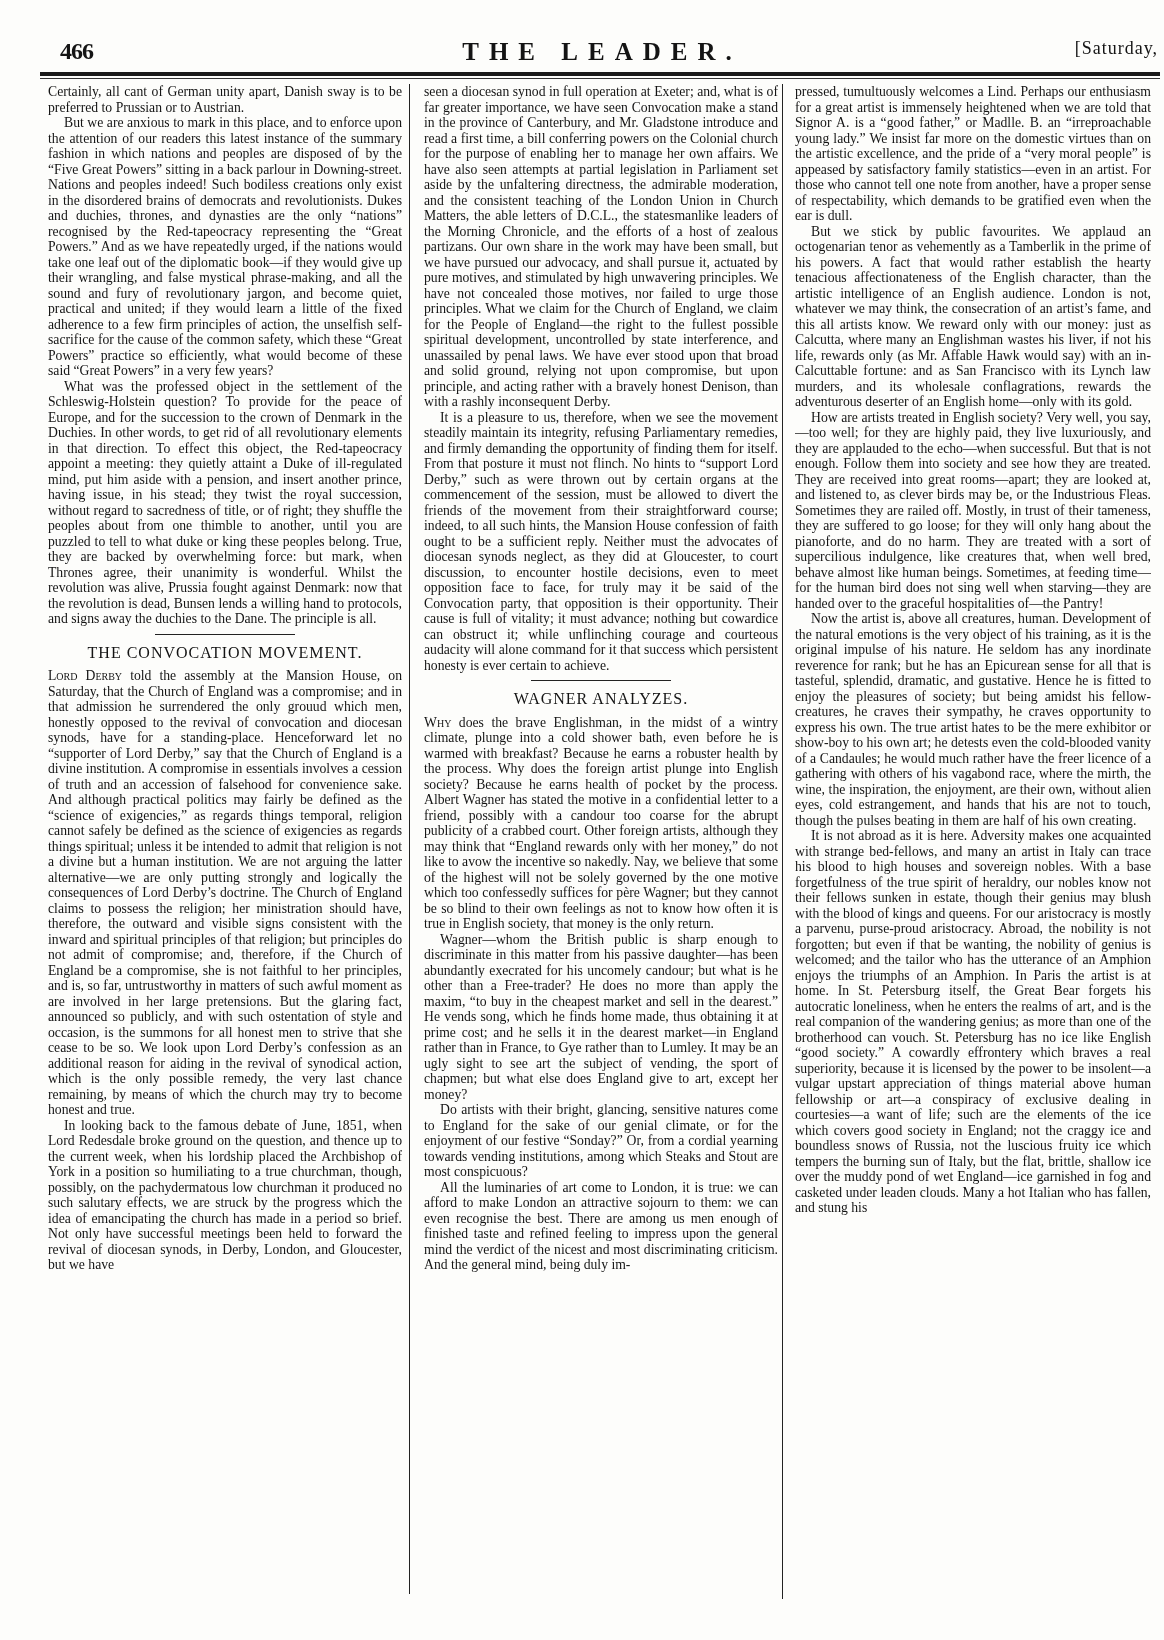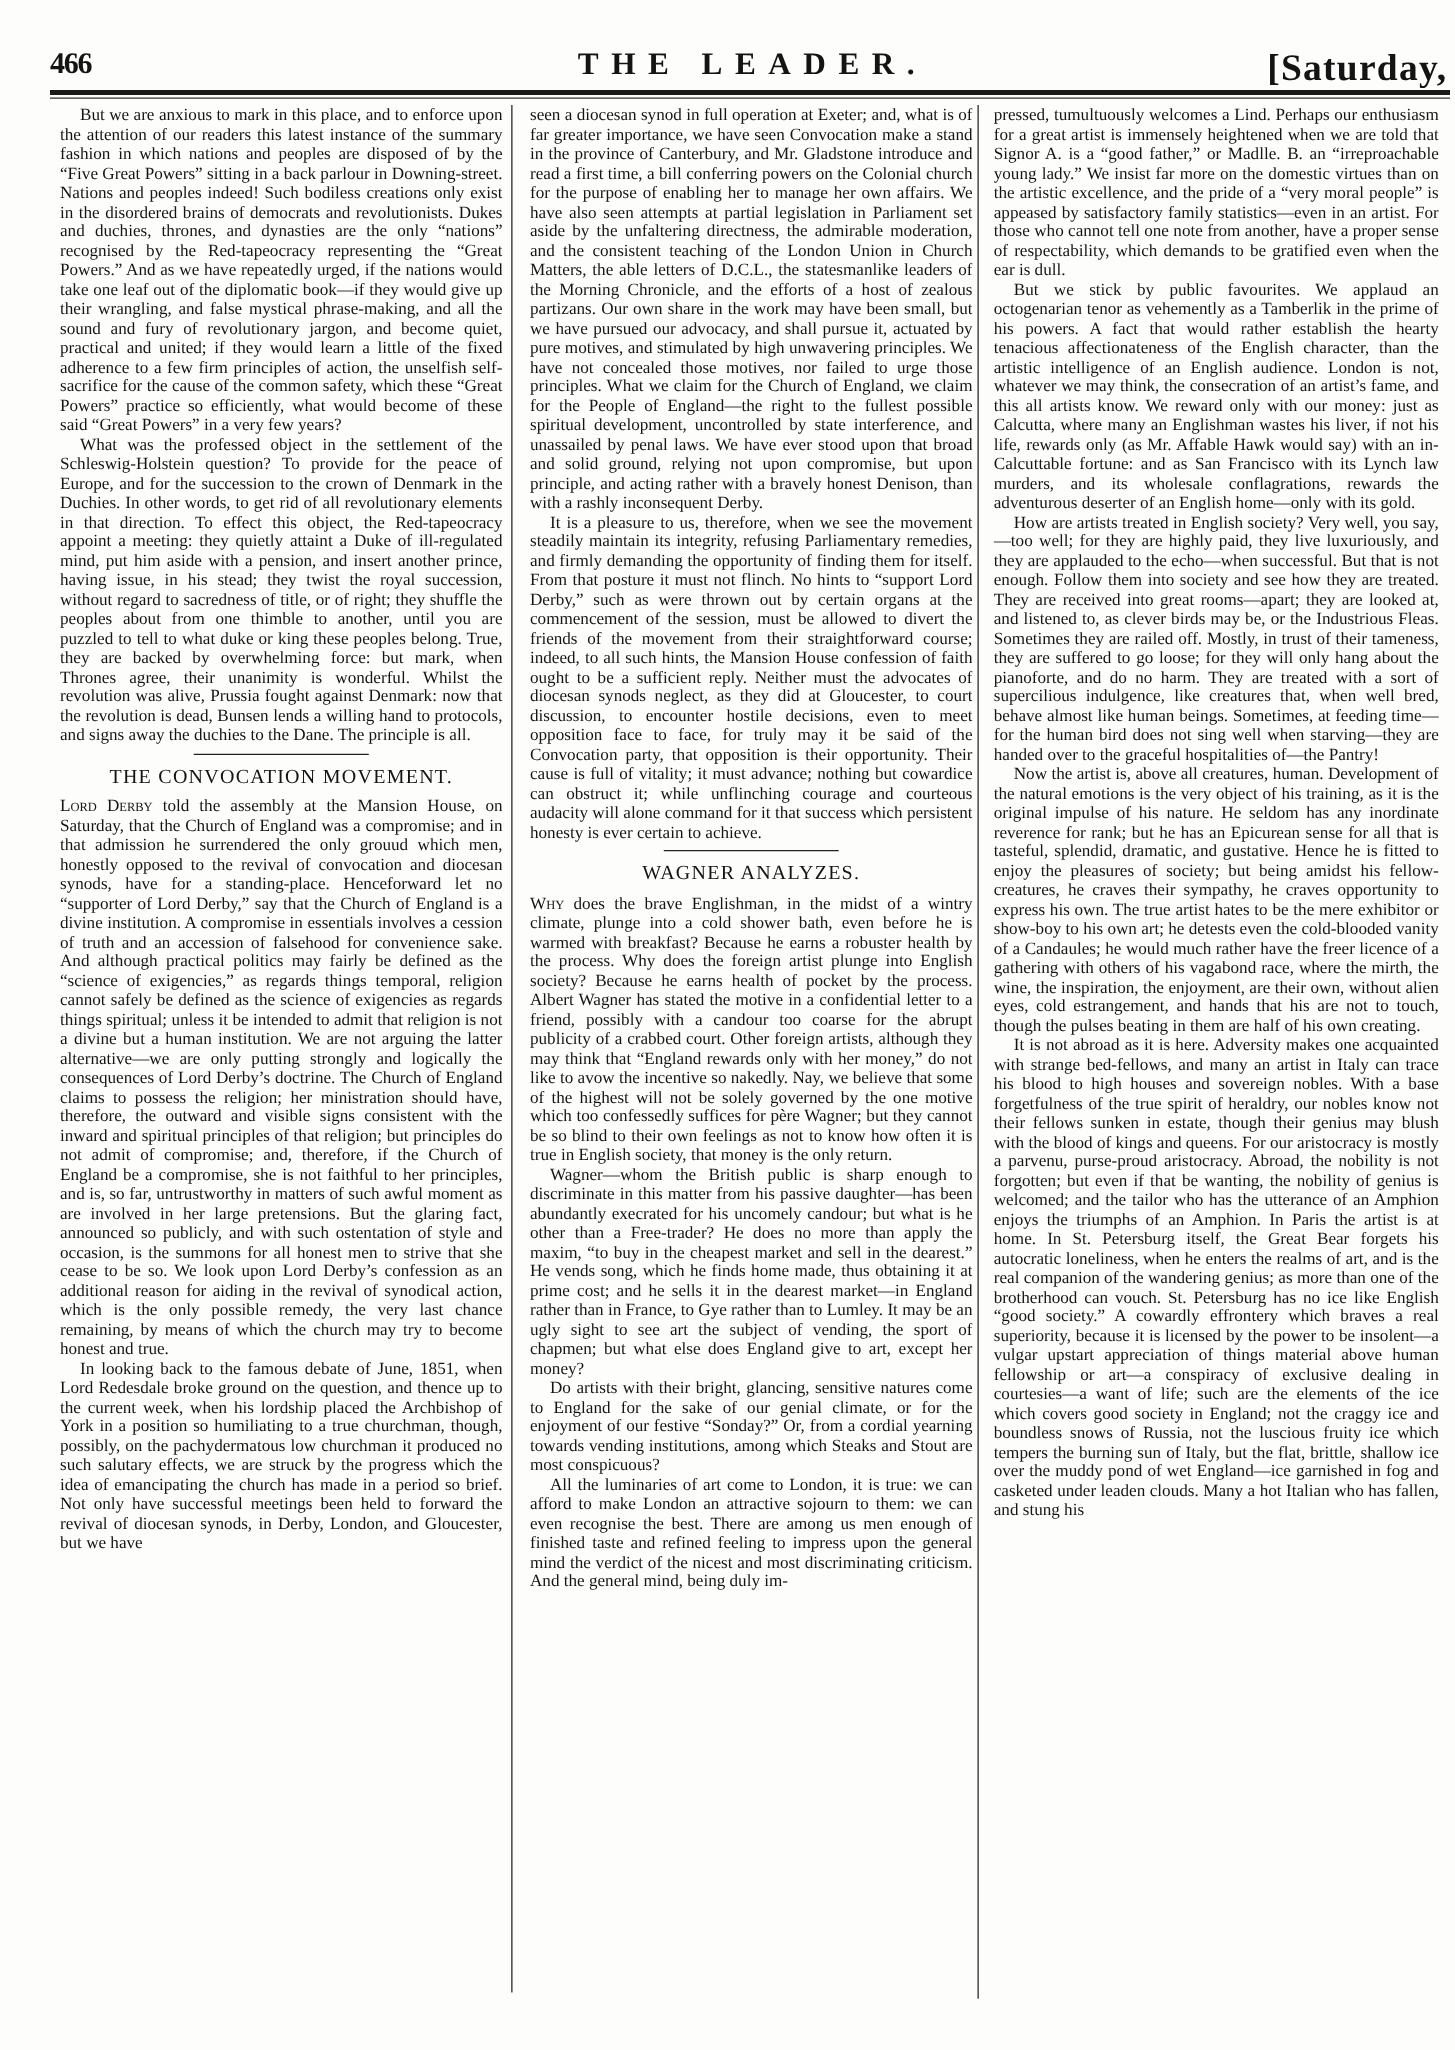--- a/index.html
+++ b/index.html
@@ -1,21 +1,21 @@
 <!DOCTYPE html>
 <html><head>
 <meta charset="utf-8">
 <style>
   html, body { margin: 0; padding: 0; background: #fdfdfb; }
   body { width: 1164px; height: 1640px; position: relative; overflow: hidden;
          font-family: "Liberation Serif", "DejaVu Serif", serif; color: #141414; }
   .masthead { position: absolute; left: 40px; top: 38px; width: 1124px; height: 30px; }
-  .page-num { position: absolute; left: 0; top: 0; font-size: 24px; font-weight: bold; letter-spacing: -1px; }
+  .page-num { position: absolute; left: 20px; top: 0; font-size: 24px; font-weight: bold; letter-spacing: -1px; }
   .paper-title { position: absolute; left: 0; right: 0; top: 0; text-align: center; font-size: 25px; letter-spacing: 10px; font-weight: bold; }
-  .dateline { position: absolute; right: 6px; top: 0; font-size: 30px; font-weight: bold; letter-spacing: 1px; }
+  .dateline { position: absolute; right: 6px; top: 0; font-size: 18px; font-weight: normal; letter-spacing: 1px; }
   .rule-thick { position: absolute; left: 40px; top: 72px; width: 1120px; height: 4px; background: #1a1a1a; }
   .rule-thin { position: absolute; left: 40px; top: 78px; width: 1120px; height: 1px; background: #333; }
   .col { position: absolute; top: 84px; height: 1530px; overflow: hidden;
          font-size: 13.7px; line-height: 15.5px; text-align: justify; hyphens: auto; }
   .col1 { left: 48px; width: 354px; }
   .col2 { left: 424px; width: 354px; }
   .col3 { left: 795px; width: 356px; }
   .divider { position: absolute; top: 84px; width: 1px; background: #222; }
   .div1 { left: 409px; height: 1510px; }
   .div2 { left: 782px; height: 1515px; }
@@ -34,20 +34,21 @@
   <div class="paper-title">THE LEADER.</div>
   <span class="dateline">[Saturday,</span>
 </div>
 <div class="rule-thick"></div>
 <div class="rule-thin"></div>
 
 <div class="divider div1"></div>
 <div class="divider div2"></div>
 
 <div class="col col1">
+  <p class="noindent">Certainly, all cant of German unity apart, Danish sway is to be preferred to Prussian or to Austrian.</p>
   <p>But we are anxious to mark in this place, and to enforce upon the attention of our readers this latest instance of the summary fashion in which nations and peoples are disposed of by the “Five Great Powers” sitting in a back parlour in Downing-street. Nations and peoples indeed! Such bodiless creations only exist in the disordered brains of democrats and revolutionists. Dukes and duchies, thrones, and dynasties are the only “nations” recognised by the Red-tapeocracy representing the “Great Powers.” And as we have repeatedly urged, if the nations would take one leaf out of the diplomatic book—if they would give up their wrangling, and false mystical phrase-making, and all the sound and fury of revolutionary jargon, and become quiet, practical and united; if they would learn a little of the fixed adherence to a few firm principles of action, the unselfish self-sacrifice for the cause of the common safety, which these “Great Powers” practice so efficiently, what would become of these said “Great Powers” in a very few years?</p>
   <p>What was the professed object in the settlement of the Schleswig-Holstein question? To provide for the peace of Europe, and for the succession to the crown of Denmark in the Duchies. In other words, to get rid of all revolutionary elements in that direction. To effect this object, the Red-tapeocracy appoint a meeting: they quietly attaint a Duke of ill-regulated mind, put him aside with a pension, and insert another prince, having issue, in his stead; they twist the royal succession, without regard to sacredness of title, or of right; they shuffle the peoples about from one thimble to another, until you are puzzled to tell to what duke or king these peoples belong. True, they are backed by overwhelming force: but mark, when Thrones agree, their unanimity is wonderful. Whilst the revolution was alive, Prussia fought against Denmark: now that the revolution is dead, Bunsen lends a willing hand to protocols, and signs away the duchies to the Dane. The principle is all.</p>
   <div class="section-rule"></div>
   <div class="section-title">THE CONVOCATION MOVEMENT.</div>
   <p class="noindent"><span class="smallcaps">Lord Derby</span> <span>told the assembly at the Mansion House, on Saturday, that the Church of England was a compromise; and in that admission he surrendered the only grouud which men, honestly opposed to the revival of convocation and diocesan synods, have for a standing-place. Henceforward let no “supporter of Lord Derby,” say that the Church of England is a divine institution. A compromise in essentials involves a cession of truth and an accession of falsehood for convenience sake. And although practical politics may fairly be defined as the “science of exigencies,” as regards things temporal, religion cannot safely be defined as the science of exigencies as regards things spiritual; unless it be intended to admit that religion is not a divine but a human institution. We are not arguing the latter alternative—we are only putting strongly and logically the consequences of Lord Derby’s doctrine. The Church of England claims to possess the religion; her ministration should have, therefore, the outward and visible signs consistent with the inward and spiritual principles of that religion; but principles do not admit of compromise; and, therefore, if the Church of England be a compromise, she is not faithful to her principles, and is, so far, untrustworthy in matters of such awful moment as are involved in her large pretensions. But the glaring fact, announced so publicly, and with such ostentation of style and occasion, is the summons for all honest men to strive that she cease to be so. We look upon Lord Derby’s confession as an additional reason for aiding in the revival of synodical action, which is the only possible remedy, the very last chance remaining, by means of which the church may try to become honest and true.</span></p>
   <p class="gap">In looking back to the famous debate of June, 1851, when Lord Redesdale broke ground on the question, and thence up to the current week, when his lordship placed the Archbishop of York in a position so humiliating to a true churchman, though, possibly, on the pachydermatous low churchman it produced no such salutary effects, we are struck by the progress which the idea of emancipating the church has made in a period so brief. Not only have successful meetings been held to forward the revival of diocesan synods, in Derby, London, and Gloucester, but we have</p>
 </div>
 
 <div class="col col2">
   <p class="noindent">seen a diocesan synod in full operation at Exeter; and, what is of far greater importance, we have seen Convocation make a stand in the province of Canterbury, and Mr. Gladstone introduce and read a first time, a bill conferring powers on the Colonial church for the purpose of enabling her to manage her own affairs. We have also seen attempts at partial legislation in Parliament set aside by the unfaltering directness, the admirable moderation, and the consistent teaching of the London Union in Church Matters, the able letters of D.C.L., the statesmanlike leaders of the Morning Chronicle, and the efforts of a host of zealous partizans. Our own share in the work may have been small, but we have pursued our advocacy, and shall pursue it, actuated by pure motives, and stimulated by high unwavering principles. We have not concealed those motives, nor failed to urge those principles. What we claim for the Church of England, we claim for the People of England—the right to the fullest possible spiritual development, uncontrolled by state interference, and unassailed by penal laws. We have ever stood upon that broad and solid ground, relying not upon compromise, but upon principle, and acting rather with a bravely honest Denison, than with a rashly inconsequent Derby.</p>

